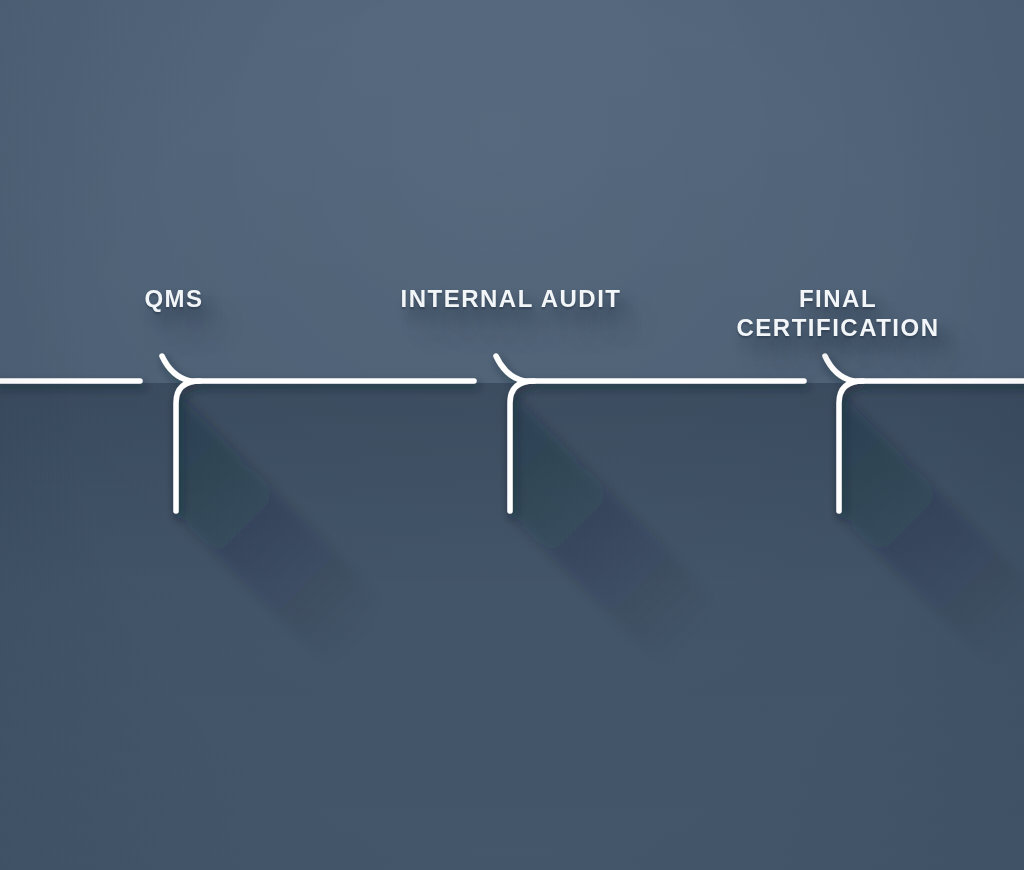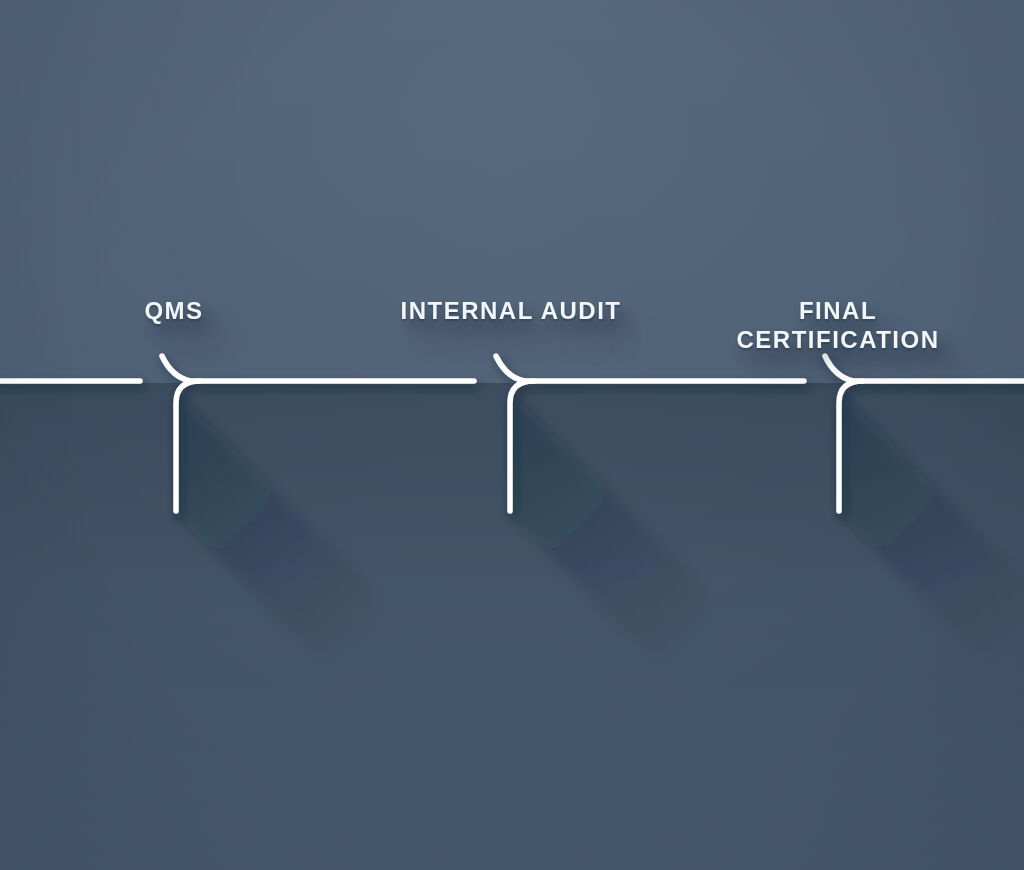--- a/index.html
+++ b/index.html
@@ -16,21 +16,21 @@
     background: linear-gradient(180deg, #4f6278 0%, #4c5f74 40%, #475a6e 100%);
   }
   .stage-canvas svg {
     position: absolute;
     left: 0;
     top: 0;
     display: block;
   }
   .stage-label {
     position: absolute;
-    top: 296px;
+    top: 284px;
     transform: translateX(-50%);
     text-align: center;
     color: #f3f6f8;
     font-size: 24px;
     font-weight: 700;
     letter-spacing: 1.5px;
     line-height: 29px;
     white-space: nowrap;
     text-shadow:
       0 2px 2px rgba(16,28,44,0.30),

